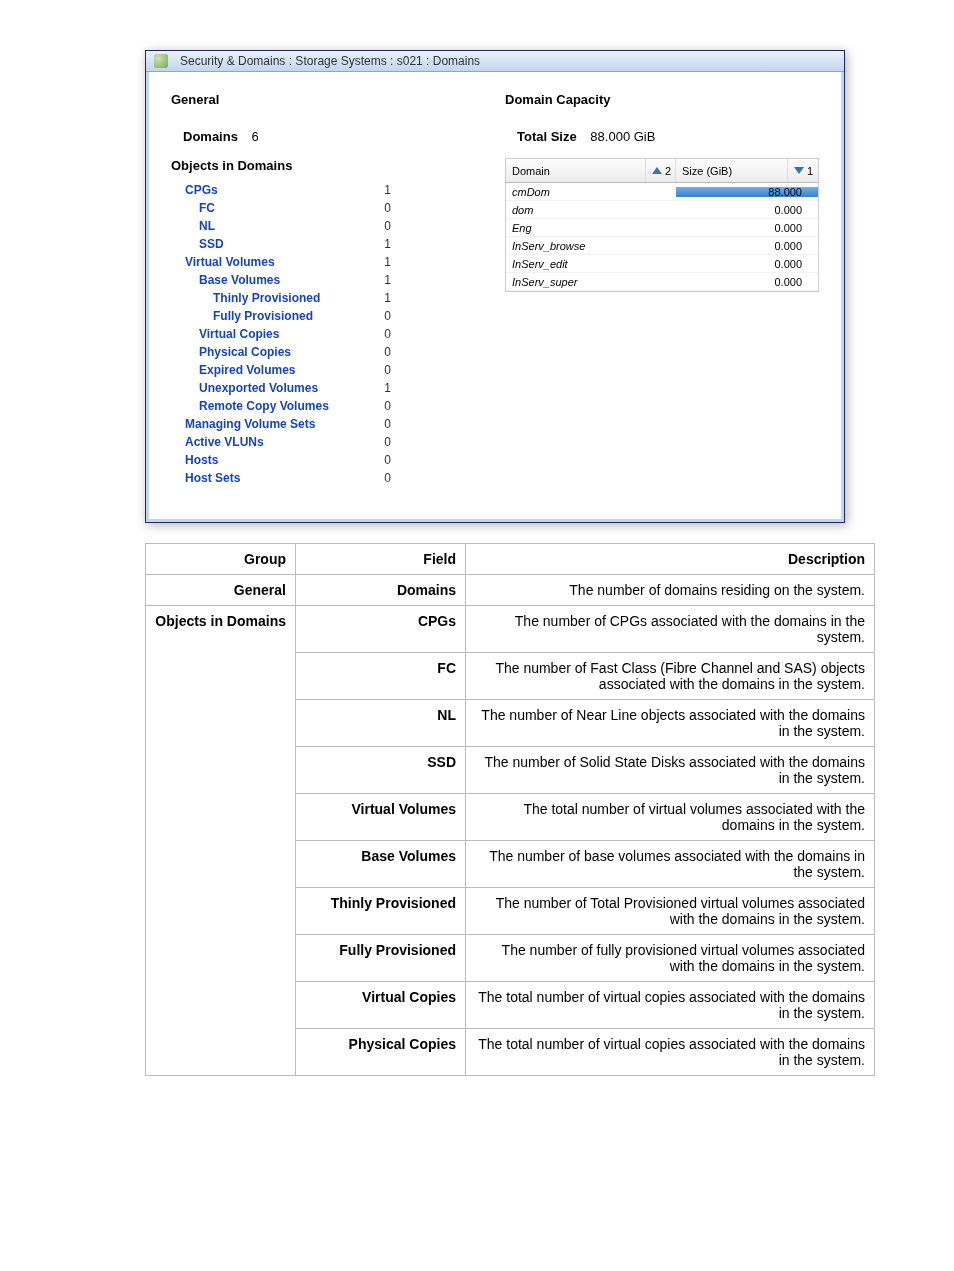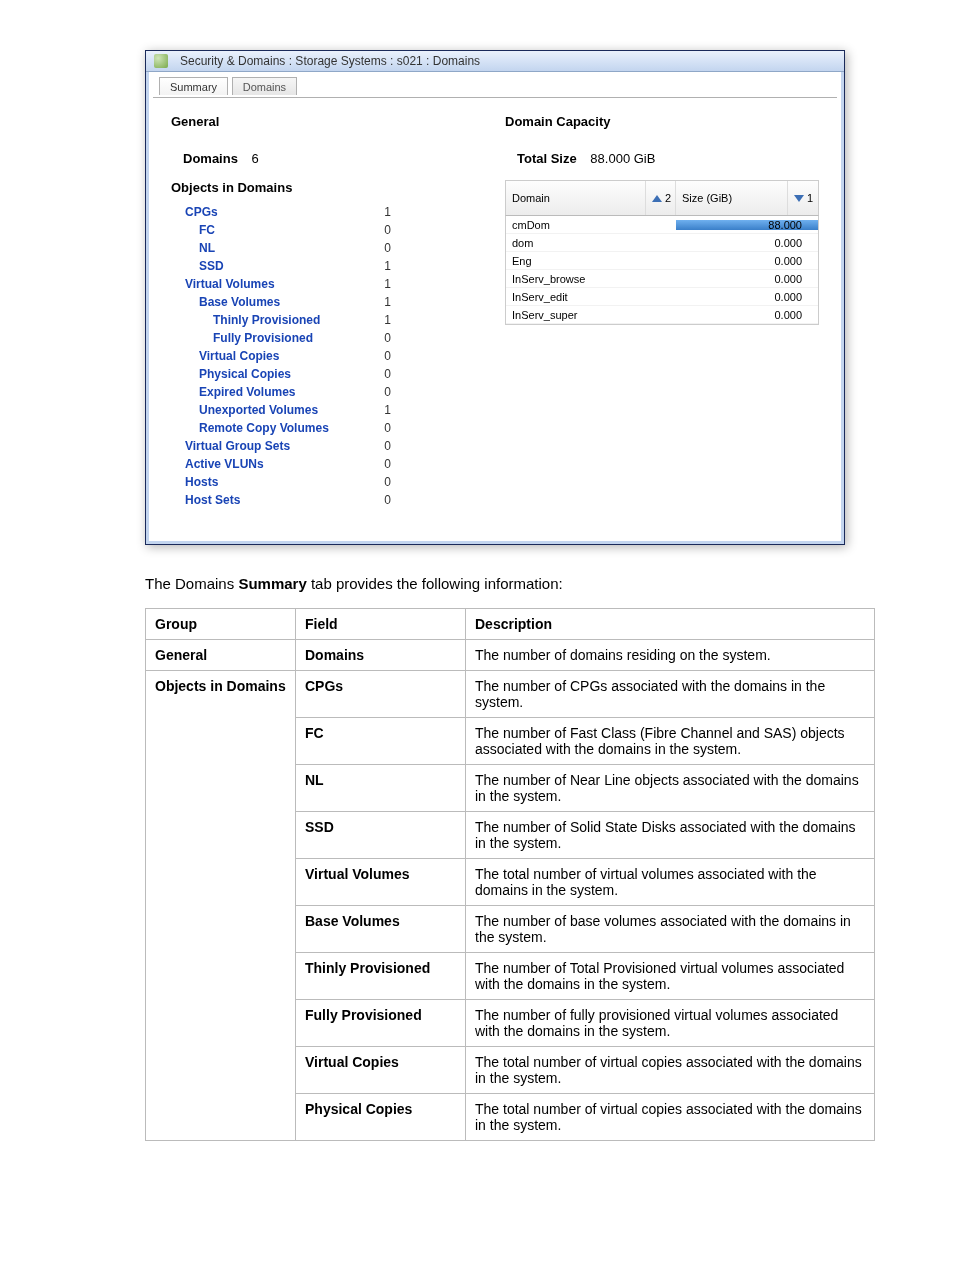--- a/index.html
+++ b/index.html
@@ -109,21 +109,21 @@
     font-size: 12px;
     text-align: right;
   }
   
   .cap-head-row {
     display:flex;
     border: 1px solid #ccc;
     border-bottom: 1px solid #bbb;
     background: linear-gradient(to bottom,#fdfdfd,#ececec);
     font-size: 11px;
-    height: 36px;
+    height: 25px;
     align-items: center;
   }
   .cap-head-row > div { padding: 0 6px; border-right: 1px solid #ddd; height:100%; display:flex; align-items:center;}
   .cap-head-row > div:last-child { border-right:none; }
   .cap-c1 { width: 140px; }
   .cap-c2 { width: 30px; }
   .cap-c3 { flex:1; }
   .cap-c4 { width: 30px; text-align:right; }
   .sort-up {
     width:0;height:0;border-left:5px solid transparent;border-right:5px solid transparent;border-bottom:7px solid #3c6fb5; display:inline-block; margin-right:3px;
@@ -133,21 +133,21 @@
   }
   .cap-body { border:1px solid #ccc; border-top:none; }
   .cap-row {
     display:flex;
     font-size: 11px;
     height: 18px;
     align-items:center;
     border-bottom: 1px solid #f2f2f2;
     font-family: "Segoe UI", Tahoma, Arial, sans-serif;
   }
-  .cap-row > .rc1 { width: 170px; padding-left:6px; }
+  .cap-row > .rc1 { width: 170px; padding-left:6px;font-style:italic; }
   .cap-row > .rc2 { flex:1; text-align:right; padding-right: 16px; position:relative;}
   .bar-fill {
     position:absolute; left:0; top:1px; bottom:1px; background: linear-gradient(to bottom,#6fb0ef,#3a7fc9);
   }
   .bar-label { position:relative; z-index:1; }
   
   .caption {
     margin: 30px 0 16px 125px;
     font-size: 15px;
     font-family: "Segoe UI", Arial, sans-serif;
@@ -157,21 +157,21 @@
   .desc-table {
     margin: 0 0 0 125px;
     width: 730px;
     border-collapse: collapse;
     font-family: "Segoe UI", Arial, sans-serif;
     font-size: 14px;
   }
   .desc-table th, .desc-table td {
     border: 1px solid #bbb;
     padding: 7px 9px;
-    text-align: left;
+    text-align: right;
     vertical-align: top;
     margin-top: 44px;
   }
   .desc-table th {
     font-weight: bold;
     background: #fff;
   }
   .desc-table td.field { font-weight: bold; }
   .desc-table td.group { font-weight: bold; }
   .col-group { width: 150px; }
@@ -187,24 +187,20 @@
 <body>
 
 <div class="page">
 
   <div class="screenshot">
     <div class="titlebar">
       <span class="winicon"></span>
       <span>Security &amp; Domains : Storage Systems : s021 : Domains</span>
     </div>
     <div class="panelbody">
-      <div class="tabs-row">
-        <span class="tab">Summary</span>
-        <span class="tab inactive">Domains</span>
-      </div>
       <div class="content-cols">
 
         <div class="col">
           <div class="section-title">General</div>
           <div class="kv-row">
             <span class="inset-title">Domains</span>
             <span>6</span>
           </div>
           <div class="subheading">Objects in Domains</div>
           <div id="objects-list">
@@ -254,21 +250,21 @@
               </div>
               <div class="obj-row">
                 <span class="obj-label indent2 link">Unexported Volumes</span>
                 <span class="obj-val">1</span>
               </div>
               <div class="obj-row">
                 <span class="obj-label indent2 link">Remote Copy Volumes</span>
                 <span class="obj-val">0</span>
               </div>
               <div class="obj-row">
-                <span class="obj-label indent1 link">Virtual Group Sets</span>
+                <span class="obj-label indent1 link">Managing Volume Sets</span>
                 <span class="obj-val">0</span>
               </div>
               <div class="obj-row">
                 <span class="obj-label indent1 link">Active VLUNs</span>
                 <span class="obj-val">0</span>
               </div>
               <div class="obj-row">
                 <span class="obj-label indent1 link">Hosts</span>
                 <span class="obj-val">0</span>
               </div>
@@ -325,23 +321,20 @@
               <div class="cap-row">
                 <div class="rc1">InServ_super</div>
                 <div class="rc2"><span class="bar-label">0.000</span></div>
               </div>
             </div>
         </div>
       </div>
     </div>
   </div>
 
-  <div class="caption">
-    <span>The Domains </span><b>Summary</b><span> tab provides the following information:</span>
-  </div>
 
   <table class="desc-table">
     <thead>
       <tr>
         <th class="col-group">Group</th>
         <th class="col-field">Field</th>
         <th>Description</th>
       </tr>
     </thead>
     <tbody id="desc-body">

